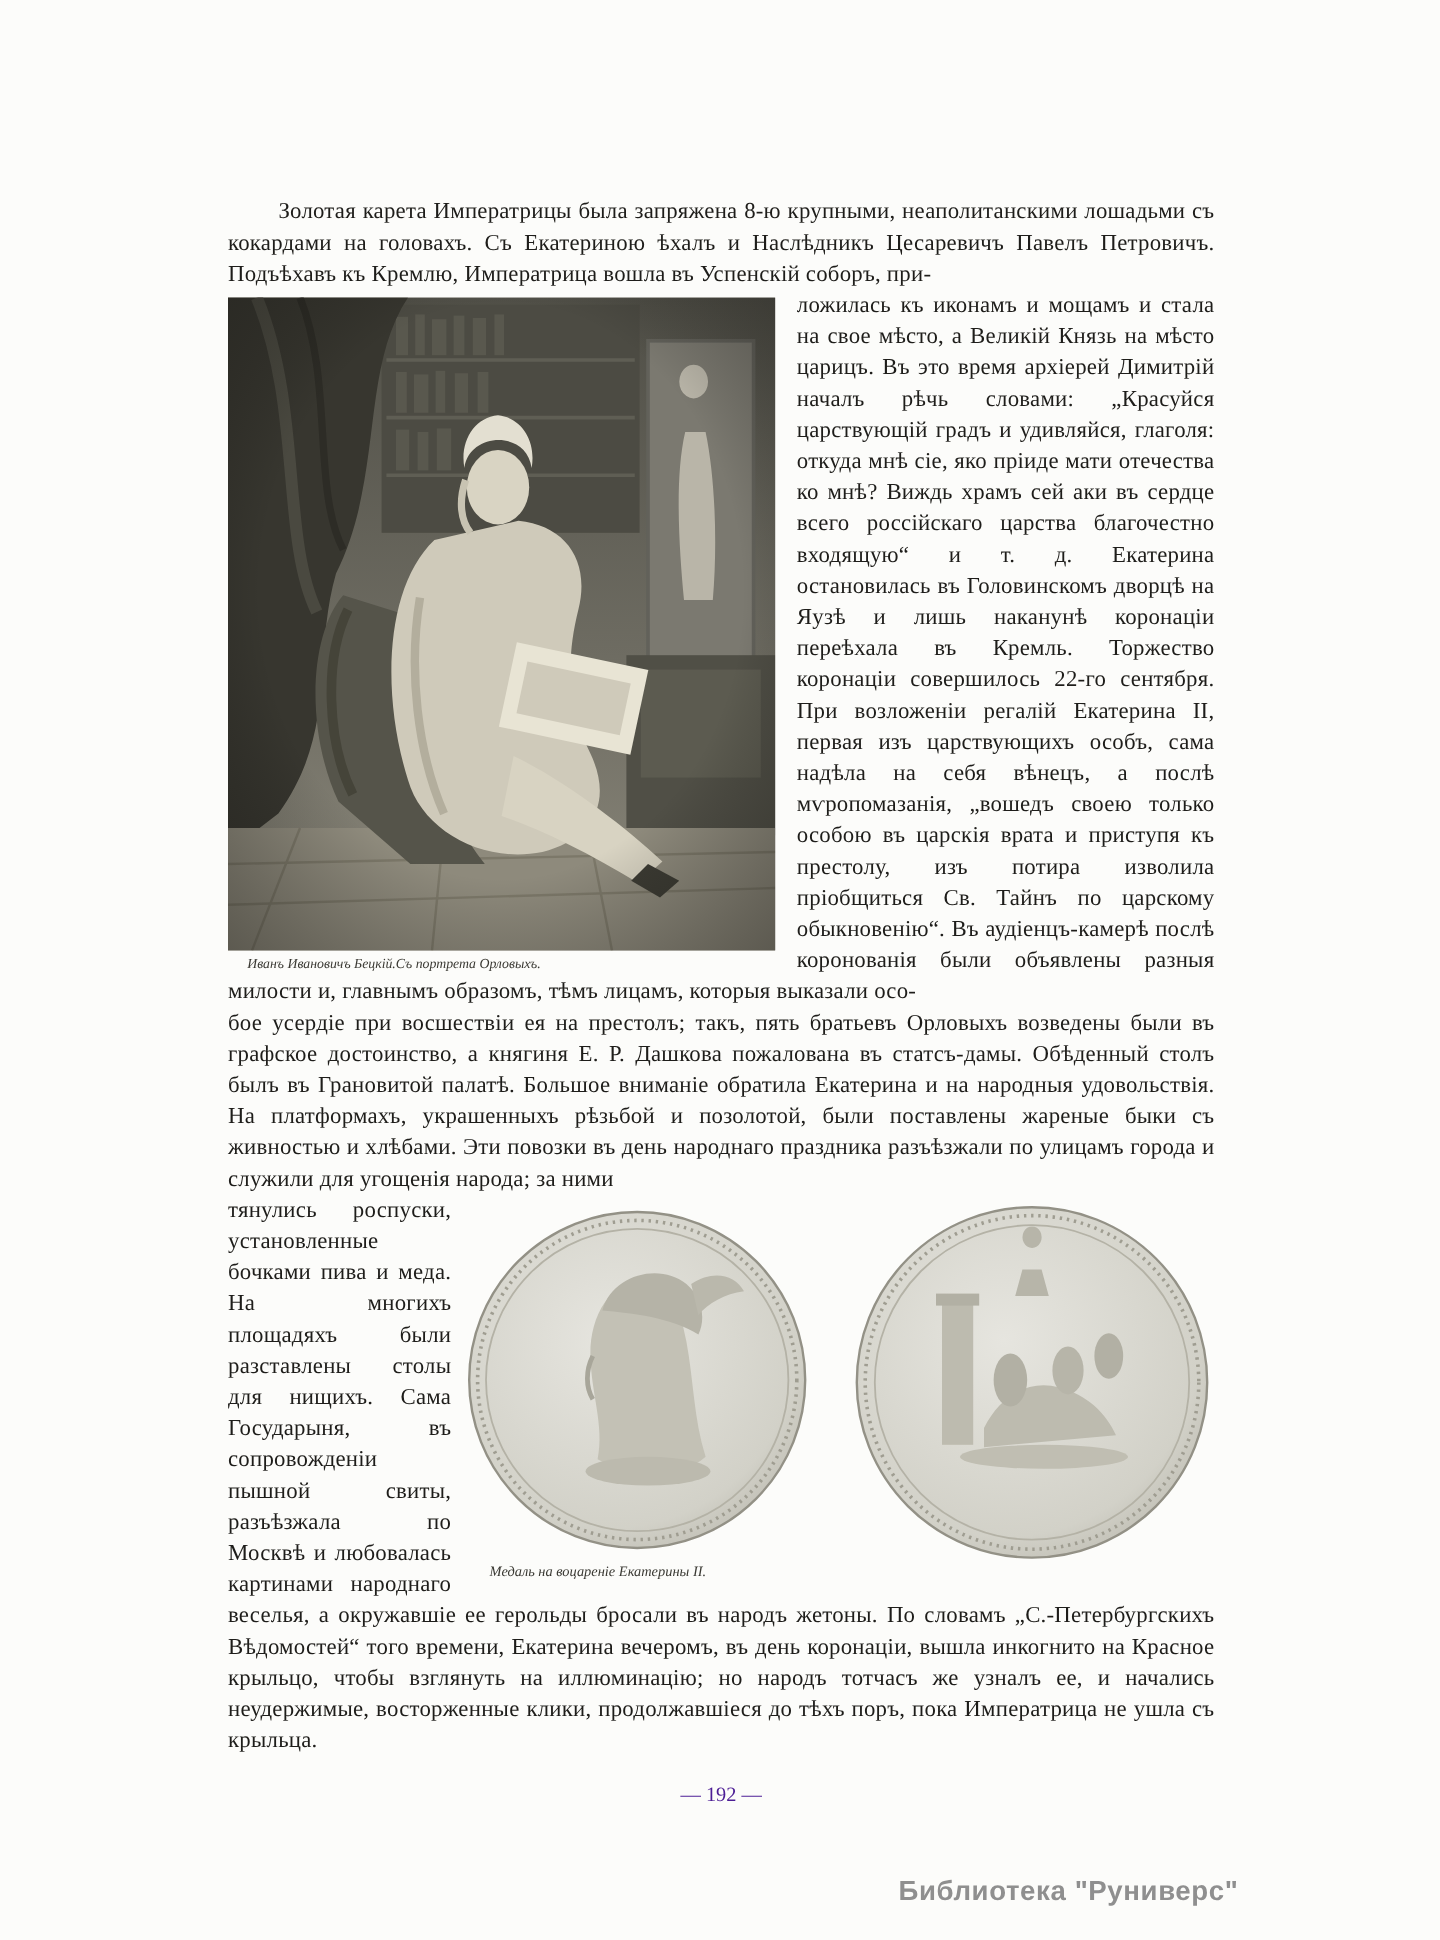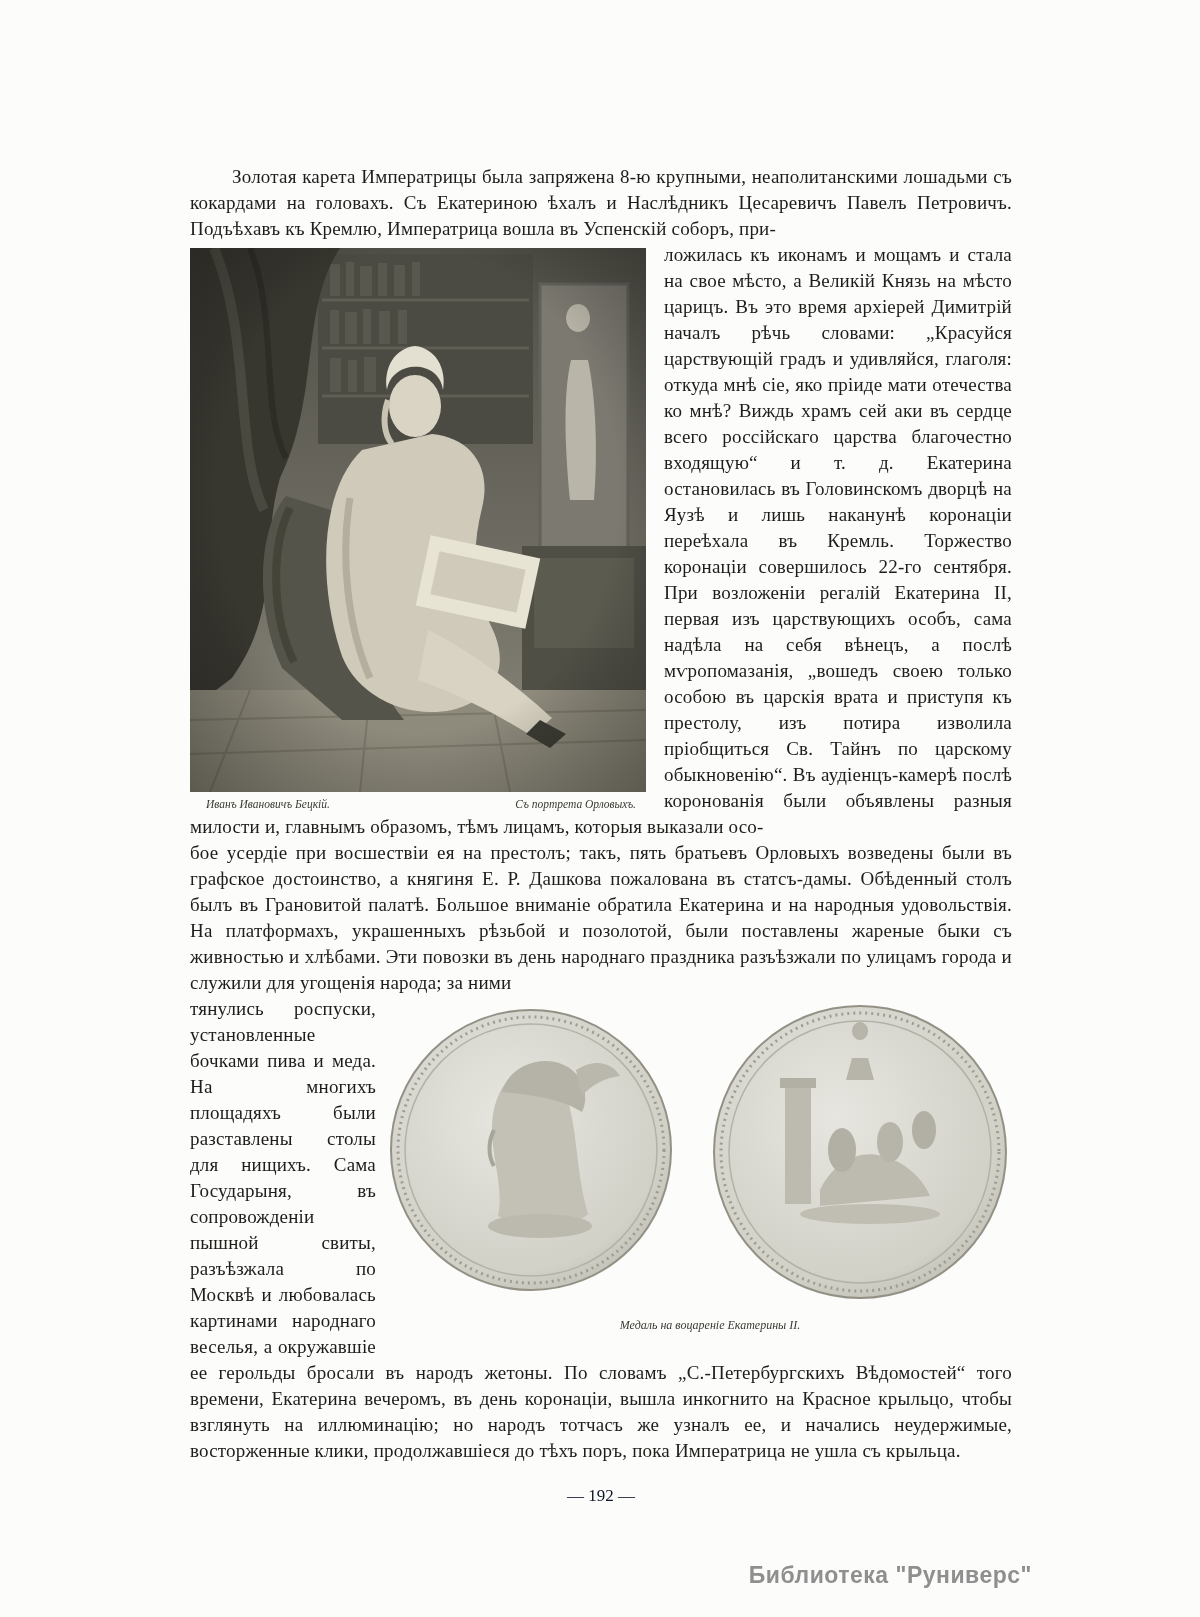--- a/index.html
+++ b/index.html
@@ -37,49 +37,49 @@
     padding: 0;
   }
   .portrait-image {
     width: 456px;
     height: 544px;
     background: #6e6c62;
     box-shadow: 0 0 0 1px #8a887d inset;
   }
   figure.portrait-figure figcaption {
     display: flex;
-    justify-content: space-between;
+    justify-content: flex-start;
     font-size: 11.5px;
     font-style: italic;
     color: #3a3933;
     margin-top: 6px;
     padding: 0 10px 0 16px;
   }
 
   figure.medals-figure {
     float: right;
     width: 622px;
     margin: 4px 0 4px 14px;
     padding: 0;
   }
   .medals-image { width: 622px; height: 302px; }
   figure.medals-figure figcaption {
     font-size: 12px;
     font-style: italic;
     color: #3a3933;
-    margin-top: 16px;
+    margin-top: 0;
     padding-left: 18px;
-    text-align: center;
+    text-align: left;
   }
 
   .page-number {
     text-align: center;
     font-size: 17px;
     margin-top: 22px;
-    color: #0f172a;
+    color: #4c1d95;
   }
 
   .watermark {
     position: absolute;
     right: 168px;
     bottom: 28px;
     font-family: "Liberation Sans", sans-serif;
     font-weight: bold;
     font-size: 23px;
     color: #8f8f8f;

